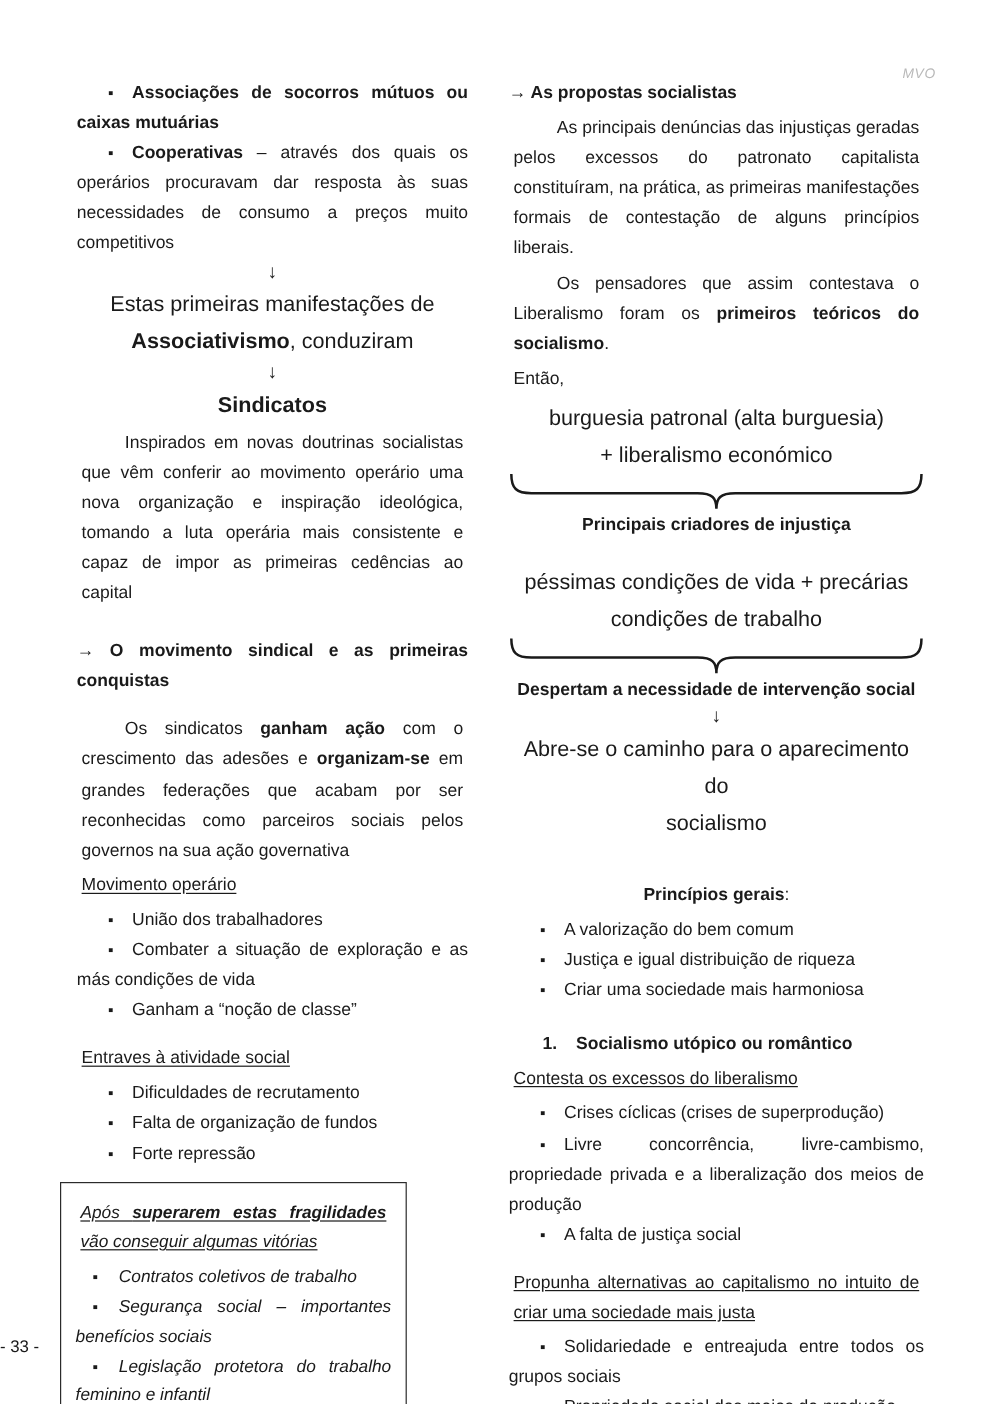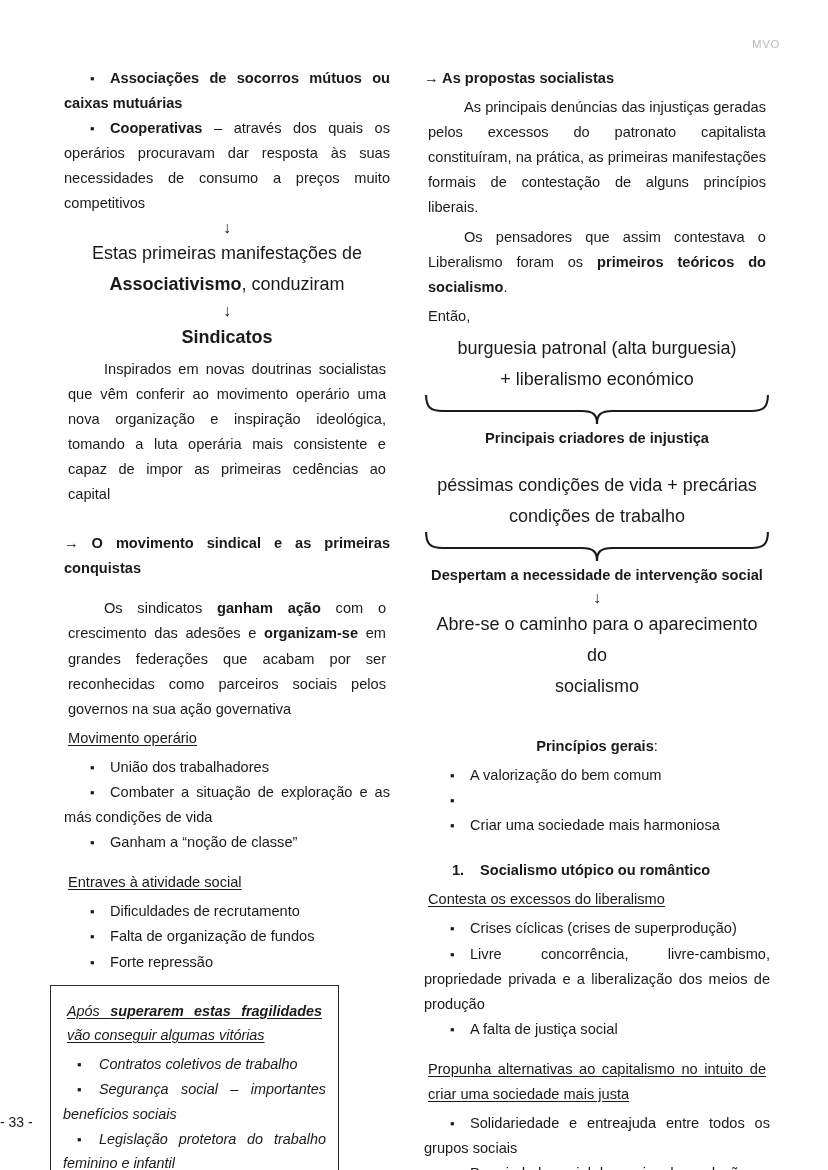--- a/index.html
+++ b/index.html
@@ -18,26 +18,27 @@
 
   .page {
     position: absolute;
     inset: 0;
     background: #ffffff;
   }
 
   
   .running-header {
     position: absolute;
-    top: 38px;
+    top: 56px;
     right: 48px;
     font-size: 11.5px;
     letter-spacing: 0.6px;
     color: #b9b9b9;
     font-family: "Liberation Sans", sans-serif;
+    font-style: italic;
   }
 
   
   .columns {
     position: absolute;
     top: 66px;
     left: 0;
     right: 0;
     display: flex;
     gap: 0;
@@ -276,21 +277,21 @@
 
       <div class="center">Abre-se o caminho para o aparecimento do</div>
       <div class="center">socialismo</div>
 
       <div class="spacer-lg"></div>
 
       <p class="para noindent" style="text-align:center"><span class="b">Princípios gerais</span><span>:</span></p>
 
       <ul class="sq">
         <li style="text-align:left"><span class="mk"></span><span>A valorização do bem comum</span></li>
-        <li style="text-align:left"><span class="mk"></span></li>
+        <li style="text-align:left"><span class="mk"></span><span>Justiça e igual distribuição de riqueza</span></li>
         <li style="text-align:left"><span class="mk"></span><span>Criar uma sociedade mais harmoniosa</span></li>
       </ul>
 
       <div class="spacer-md"></div>
 
       <p class="numbered"><span class="num">1.</span><span>Socialismo utópico ou romântico</span></p>
 
       <p class="para noindent u" style="text-align:left">Contesta os excessos do liberalismo</p>
 
       <ul class="sq">

